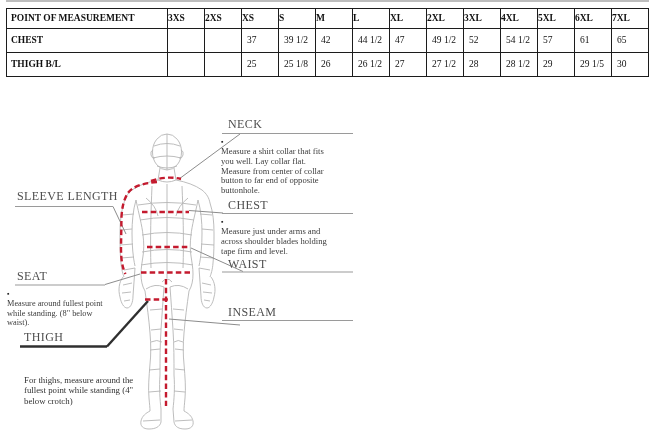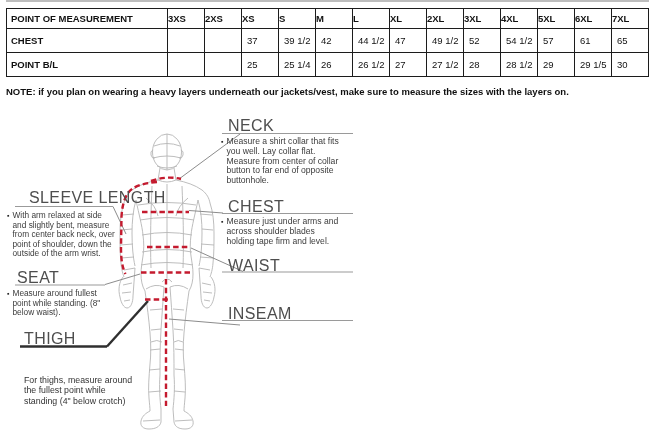--- a/index.html
+++ b/index.html
@@ -1,34 +1,34 @@
 <!DOCTYPE html>
 <html><head>
 <meta charset="utf-8">
 <style>
   html,body{margin:0;padding:0;background:#fff;}
   #stage{position:relative;width:655px;height:433px;background:#fff;overflow:hidden;
-         font-family:Liberation Sans, sans-serif;color:#111;}
+         font-family:Liberation Serif, serif;color:#111;}
 
   
   #size-table{position:absolute;left:6px;top:8px;width:643px;border-collapse:collapse;table-layout:fixed;}
   #size-table td,#size-table th{border:1.5px solid #1c1c1c;overflow:hidden;white-space:nowrap;
          font-size:9.5px;line-height:1;vertical-align:middle;}
   #size-table thead th{height:19px;font-weight:bold;text-align:left;padding:0;}
   #size-table thead th.pom{text-align:left;padding-left:4px;}
   #size-table tbody td{height:21px;font-weight:normal;text-align:left;padding-left:5px;}
   #size-table tbody td.rowlabel{font-weight:bold;padding-left:4px;}
   #top-cut-line{position:absolute;left:6px;top:0;width:643px;height:0;border-top:2px solid #bdbdbd;}
 
   
   #note{position:absolute;left:6px;top:86px;width:640px;font-size:9.5px;font-weight:bold;color:#101010;}
 
   
-  .dlabel{position:absolute;font-size:16px;letter-spacing:.4px;color:#4e4e4e;white-space:nowrap;}
-  .ddesc{position:absolute;display:flex;align-items:flex-start;color:#3c3c3c;}
+  .dlabel{position:absolute;font-size:12px;letter-spacing:.4px;color:#4e4e4e;white-space:nowrap;}
+  .ddesc{position:absolute;display:flex;align-items:flex-start;color:#3c3c3c;flex-direction:column;}
   .ddesc .bullet{font-size:7px;line-height:10px;margin-right:3px;color:#2a2a2a;flex:0 0 auto;}
   .ddesc .txt{display:block;}
   .r-desc .txt{width:116px;font-size:8.6px;line-height:1.14;}
   .l-desc .txt{width:104px;font-size:8.3px;line-height:1.16;}
   .thigh-desc .txt{width:112px;font-size:8.8px;line-height:1.18;color:#333;margin-top:24px;}
   #diagram-svg{position:absolute;left:0;top:0;width:655px;height:433px;}
 </style>
 </head>
 <body>
 
@@ -82,39 +82,38 @@
         <td>44 1/2</td>
         <td>47</td>
         <td>49 1/2</td>
         <td>52</td>
         <td>54 1/2</td>
         <td>57</td>
         <td>61</td>
         <td>65</td>
       </tr>
       <tr>
-        <td class="rowlabel">POINT B/L</td>
+        <td class="rowlabel">THIGH B/L</td>
         <td></td>
         <td></td>
         <td>25</td>
-        <td>25 1/4</td>
+        <td>25 1/8</td>
         <td>26</td>
         <td>26 1/2</td>
         <td>27</td>
         <td>27 1/2</td>
         <td>28</td>
         <td>28 1/2</td>
         <td>29</td>
         <td>29 1/5</td>
         <td>30</td>
       </tr>
     </tbody>
   </table>
 
-  <div id="note">NOTE: if you plan on wearing a heavy layers underneath our jackets/vest, make sure to measure the sizes with the layers on.</div>
 
   <svg id="diagram-svg" viewBox="0 0 655 433">
 
     <g fill="none" stroke="#b5b5b5" stroke-width="0.9">
 
       <ellipse cx="167" cy="152" rx="14.5" ry="18"></ellipse>
       <path d="M153,150 q-3,1 -2,5 q1,4 4,3"></path>
       <path d="M181,150 q3,1 2,5 q-1,4 -4,3"></path>
       <path d="M167,134 V170"></path>
       <path d="M154,146 Q167,141 180,146"></path>
@@ -214,25 +213,21 @@
   <div class="dlabel" style="left:228px;top:198px">CHEST</div>
   <div class="ddesc r-desc" style="left:221px;top:217px">
     <span class="bullet">▪</span>
     <span class="txt">Measure just under arms and across shoulder blades holding tape firm and level.</span>
   </div>
 
   <div class="dlabel" style="left:228px;top:257px">WAIST</div>
 
   <div class="dlabel" style="left:228px;top:305px">INSEAM</div>
 
-  <div class="dlabel" style="left:29px;top:189px">SLEEVE LENGTH</div>
-  <div class="ddesc l-desc" style="left:7px;top:211px">
-    <span class="bullet">▪</span>
-    <span class="txt">With arm relaxed at side and slightly bent, measure from center back neck, over point of shoulder, down the outside of the arm wrist.</span>
-  </div>
+  <div class="dlabel" style="left:17px;top:189px">SLEEVE LENGTH</div>
 
   <div class="dlabel" style="left:17px;top:269px">SEAT</div>
   <div class="ddesc l-desc" style="left:7px;top:289px">
     <span class="bullet">▪</span>
     <span class="txt">Measure around fullest point while standing. (8" below waist).</span>
   </div>
 
   <div class="dlabel" style="left:24px;top:330px">THIGH</div>
   <div class="ddesc thigh-desc" style="left:24px;top:351px">
     <span class="txt">For thighs, measure around the fullest point while standing (4" below crotch)</span>

